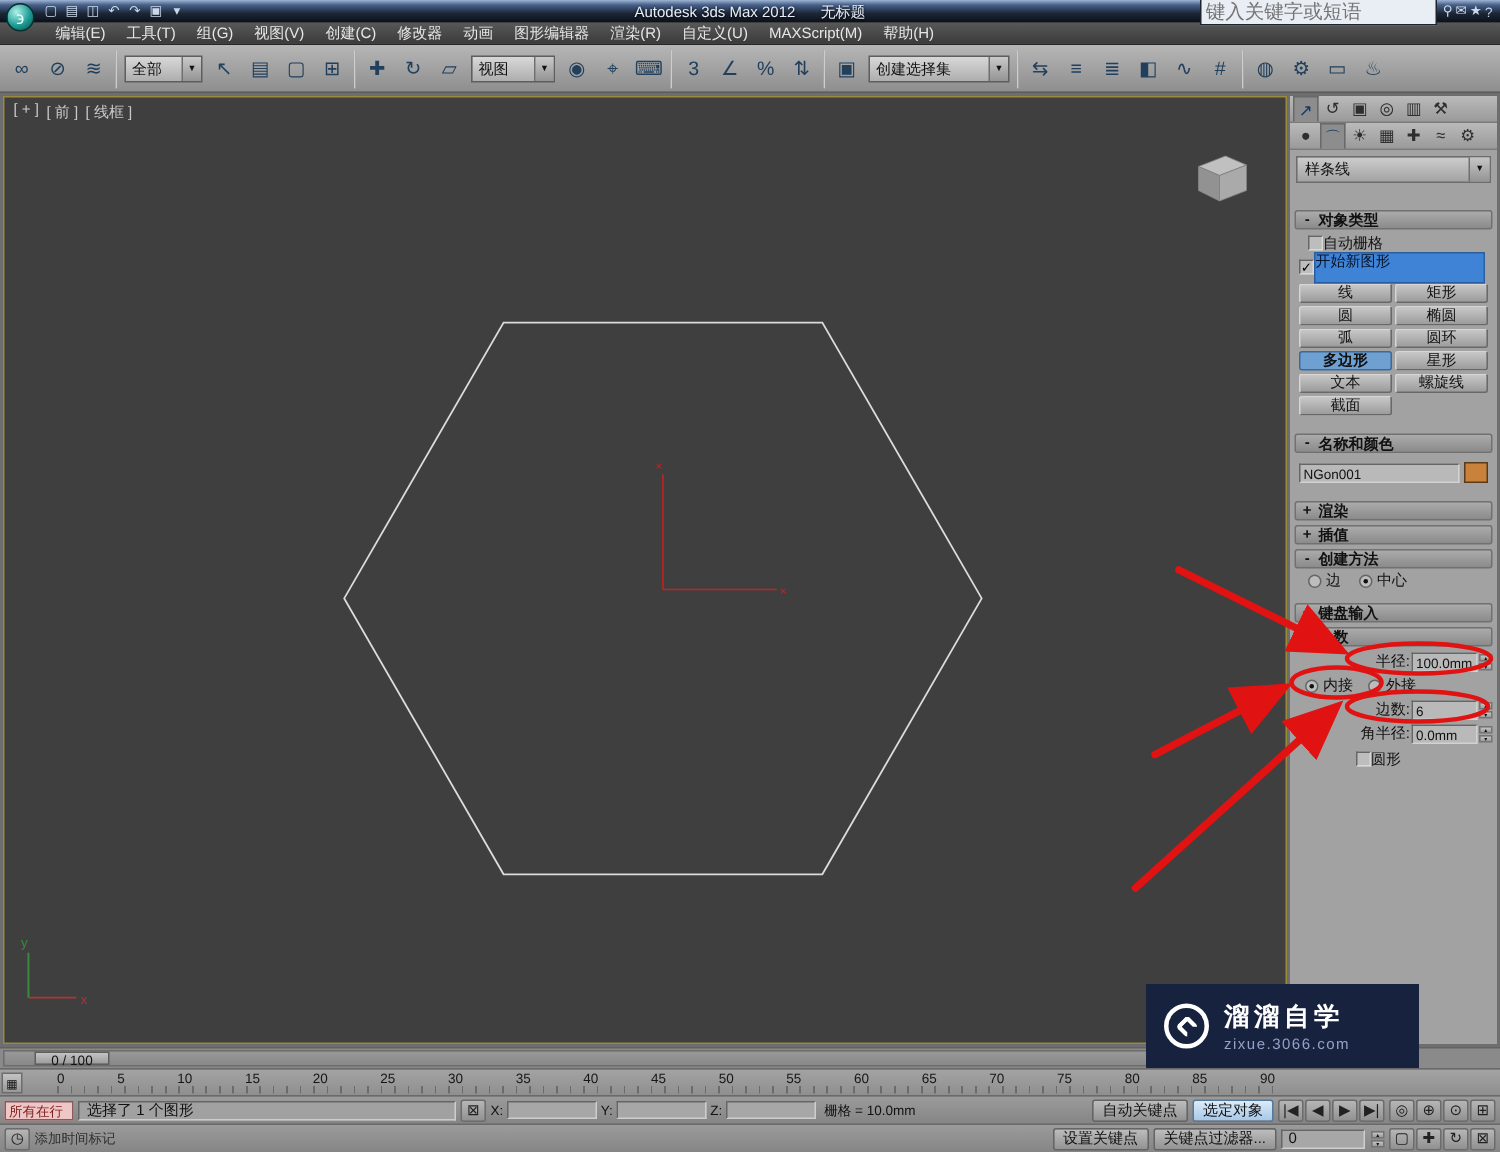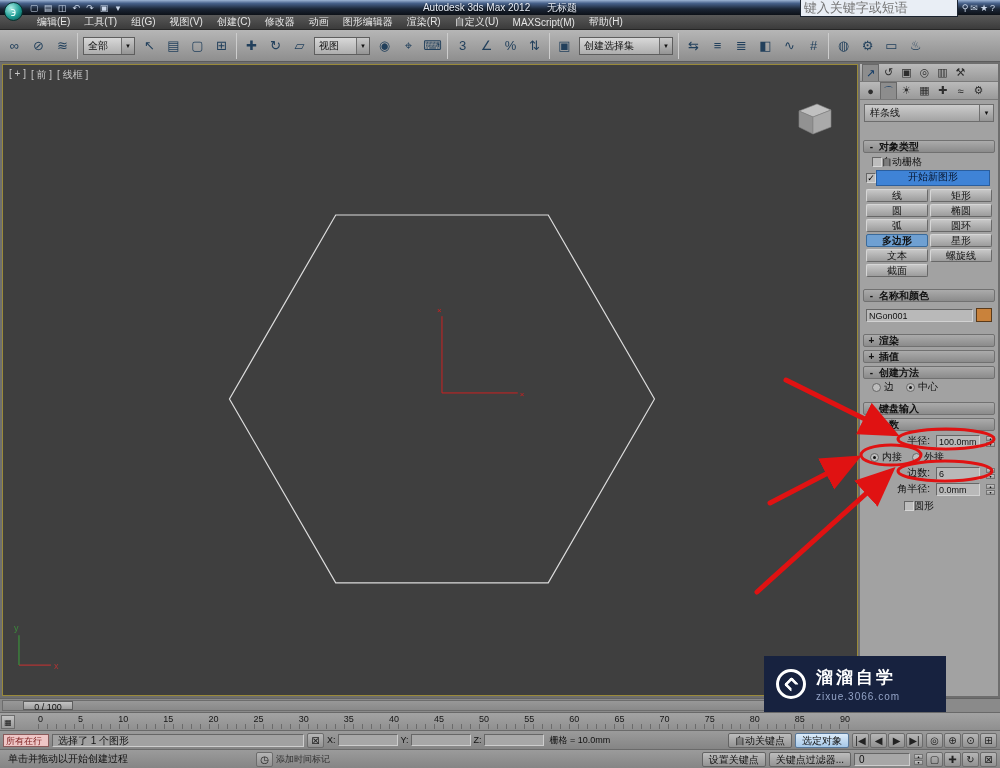--- a/index.html
+++ b/index.html
@@ -55,32 +55,32 @@
     border-left:1px solid #707070; font-size:6px; display:flex; align-items:center; justify-content:center; }
   .rollout-header { height:13px; margin:3px 3px 0; background:linear-gradient(#ababab,#8b8b8b); border:1px solid #717171;
     border-radius:2px; display:flex; align-items:center; gap:4px; font-weight:bold; padding-left:4px; font-size:10px; }
   .rollout-header .sign { width:7px; text-align:center; }
   .mt12 { margin-top:12px; } .mt18 { margin-top:18px; } .mt7 { margin-top:7px; }
   .cp-row { display:flex; align-items:center; gap:0; padding-left:12px; height:14px; margin-top:2px; }
   .cb { width:10px; height:10px; background:#bdbdbd; border:1px solid; border-color:#666 #d8d8d8 #d8d8d8 #666;
     font-size:9px; line-height:9px; text-align:center; color:#000; }
   .radio { width:9px; height:9px; border-radius:50%; background:#bdbdbd; border:1px solid #666; position:relative; flex:none; }
   .radio.checked::after { content:""; position:absolute; inset:2px; background:#111; border-radius:50%; }
-  .snb { flex:1; margin-right:8px; height:16px; background:var(--start-shape-blue,#3f83d6); border:1px solid #2a5e9e;
-    text-align:center; line-height:12px; color:#06142c; }
+  .snb { flex:1; margin-right:8px; height:21px; background:var(--start-shape-blue,#3f83d6); border:1px solid #2a5e9e;
+    line-height:12px; color:#06142c; }
   .obj-grid { display:grid; grid-template-columns:1fr 1fr; gap:2px; margin:4px 6px 0; }
   .obj-btn { height:13px; line-height:12px; text-align:center; background:linear-gradient(#c7c7c7,#9c9c9c);
     border:1px solid; border-color:#d6d6d6 #686868 #686868 #d6d6d6; border-radius:2px; }
   .obj-btn.active { background:var(--active-button-blue,#6fa0d2); border-color:#3a6a9a;font-weight:bold; }
   .name-row { padding:0 6px; height:16px; margin-top:4px; display:flex; align-items:flex-end; gap:3px; }
   .field { background:#b9b9b9; border:1px solid; border-color:#666 #d2d2d2 #d2d2d2 #666; height:13px; line-height:12px;
     font-size:9px; padding:0 2px; overflow:hidden; white-space:nowrap; }
   .name-field { flex:1; }
   .swatch { width:16px; height:14px; background:var(--swatch-orange,#c9823b); border:1px solid #5a3a1a; }
-  .param-row { display:flex; align-items:center; justify-content:flex-end; padding-right:3px; height:16px; gap:5px; }
+  .param-row { display:flex; align-items:center; justify-content:flex-end; padding-right:3px; height:16px; gap:0; }
   .plbl { font-size:10px; margin-right:1px; }
   .pfield { width:44px; }
   .spinner { display:flex; flex-direction:column; gap:1px; margin-left:1px; }
   .spinner i { width:9px; height:5px; font-size:4px; line-height:4px; text-align:center; font-style:normal;
     background:linear-gradient(#c6c6c6,#9c9c9c); border:1px solid #747474; }
   .radios-row { display:flex; gap:12px; padding-left:12px; align-items:center; height:16px; }
   .pair { display:flex; align-items:center; gap:3px; }
 
   
   .timeline { height:14px; display:flex; background:#8a8a8a; border-top:1px solid #636363; }
@@ -449,21 +449,20 @@
     </span>
   <span class="navs">
       <span class="sb-icon">◎</span>
       <span class="sb-icon">⊕</span>
       <span class="sb-icon">⊙</span>
       <span class="sb-icon">⊞</span>
     </span>
 </div>
 
 <div class="sb">
-  <span class="prompt">单击并拖动以开始创建过程</span>
   <span class="sb-icon">◷</span>
   <span class="timetag">添加时间标记</span>
   <span class="sb-btn right">设置关键点</span>
   <span class="sb-btn">关键点过滤器...</span>
   <span class="frame-field">0</span>
   <span class="spinner">
     <i>▴</i>
     <i>▾</i>
   </span>
   <span class="navs">

